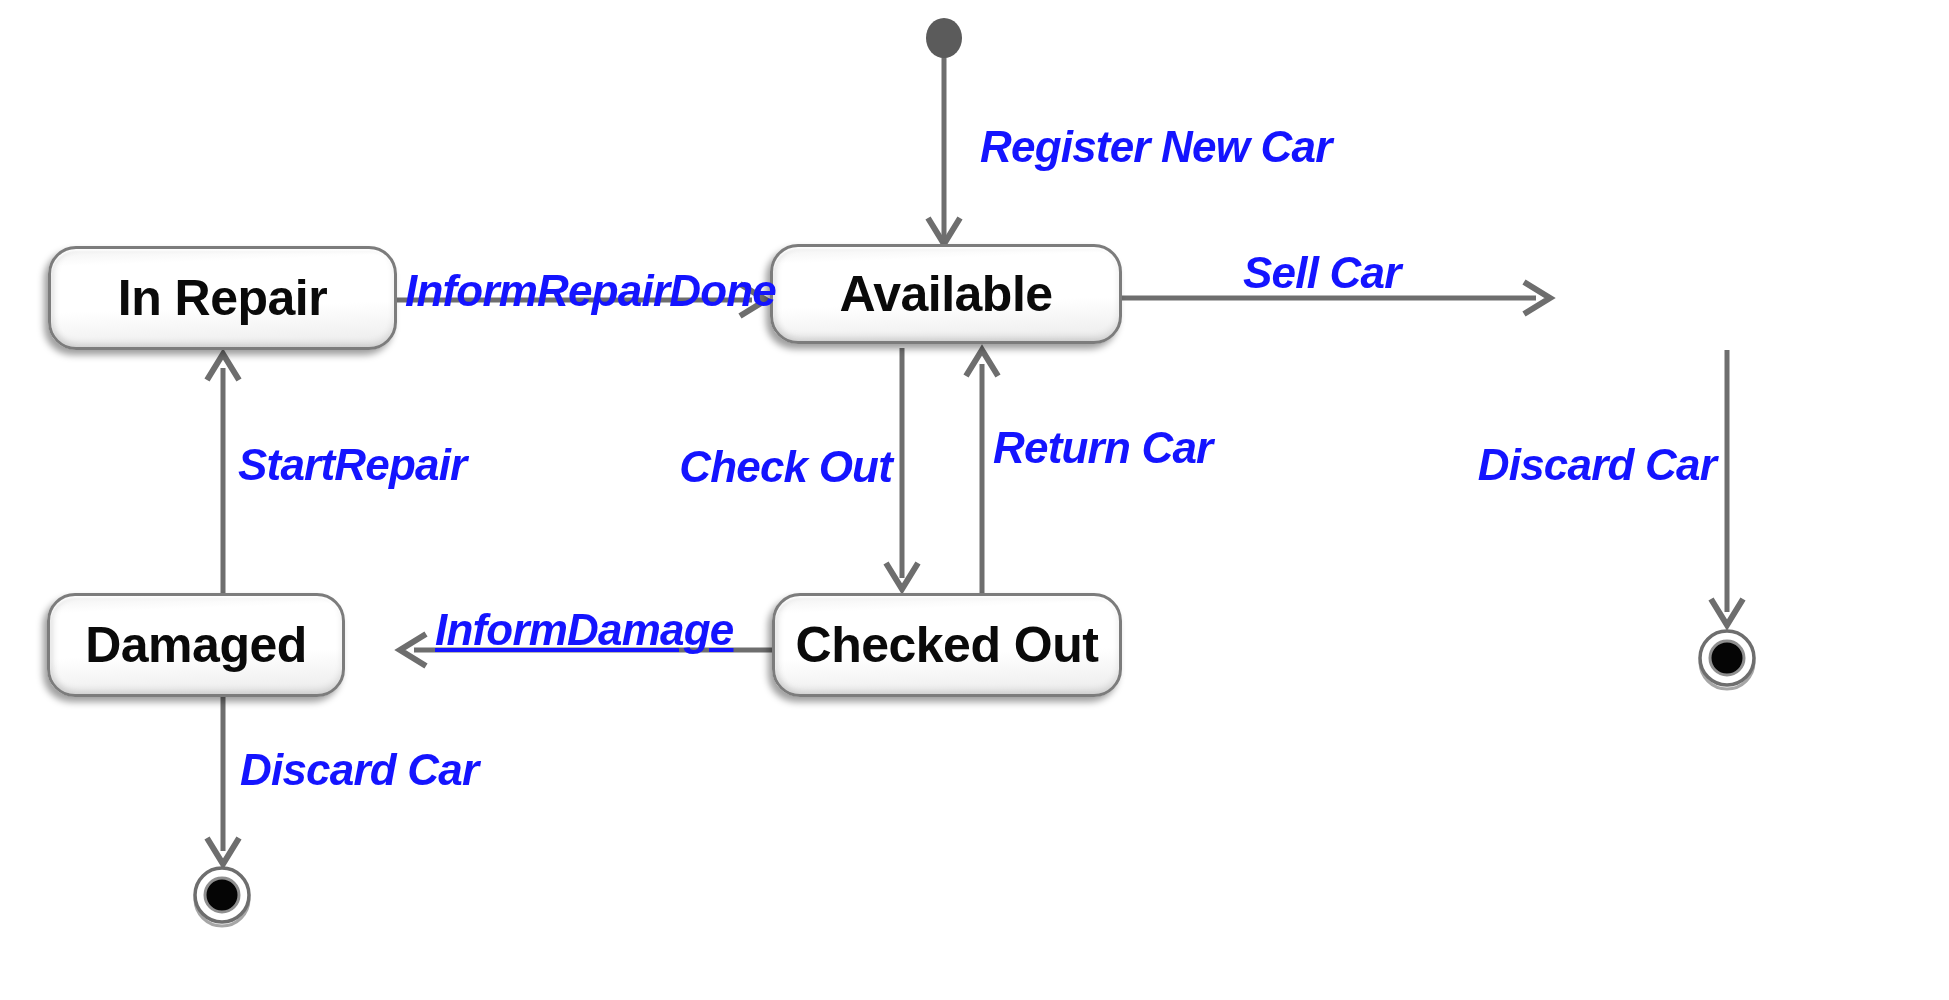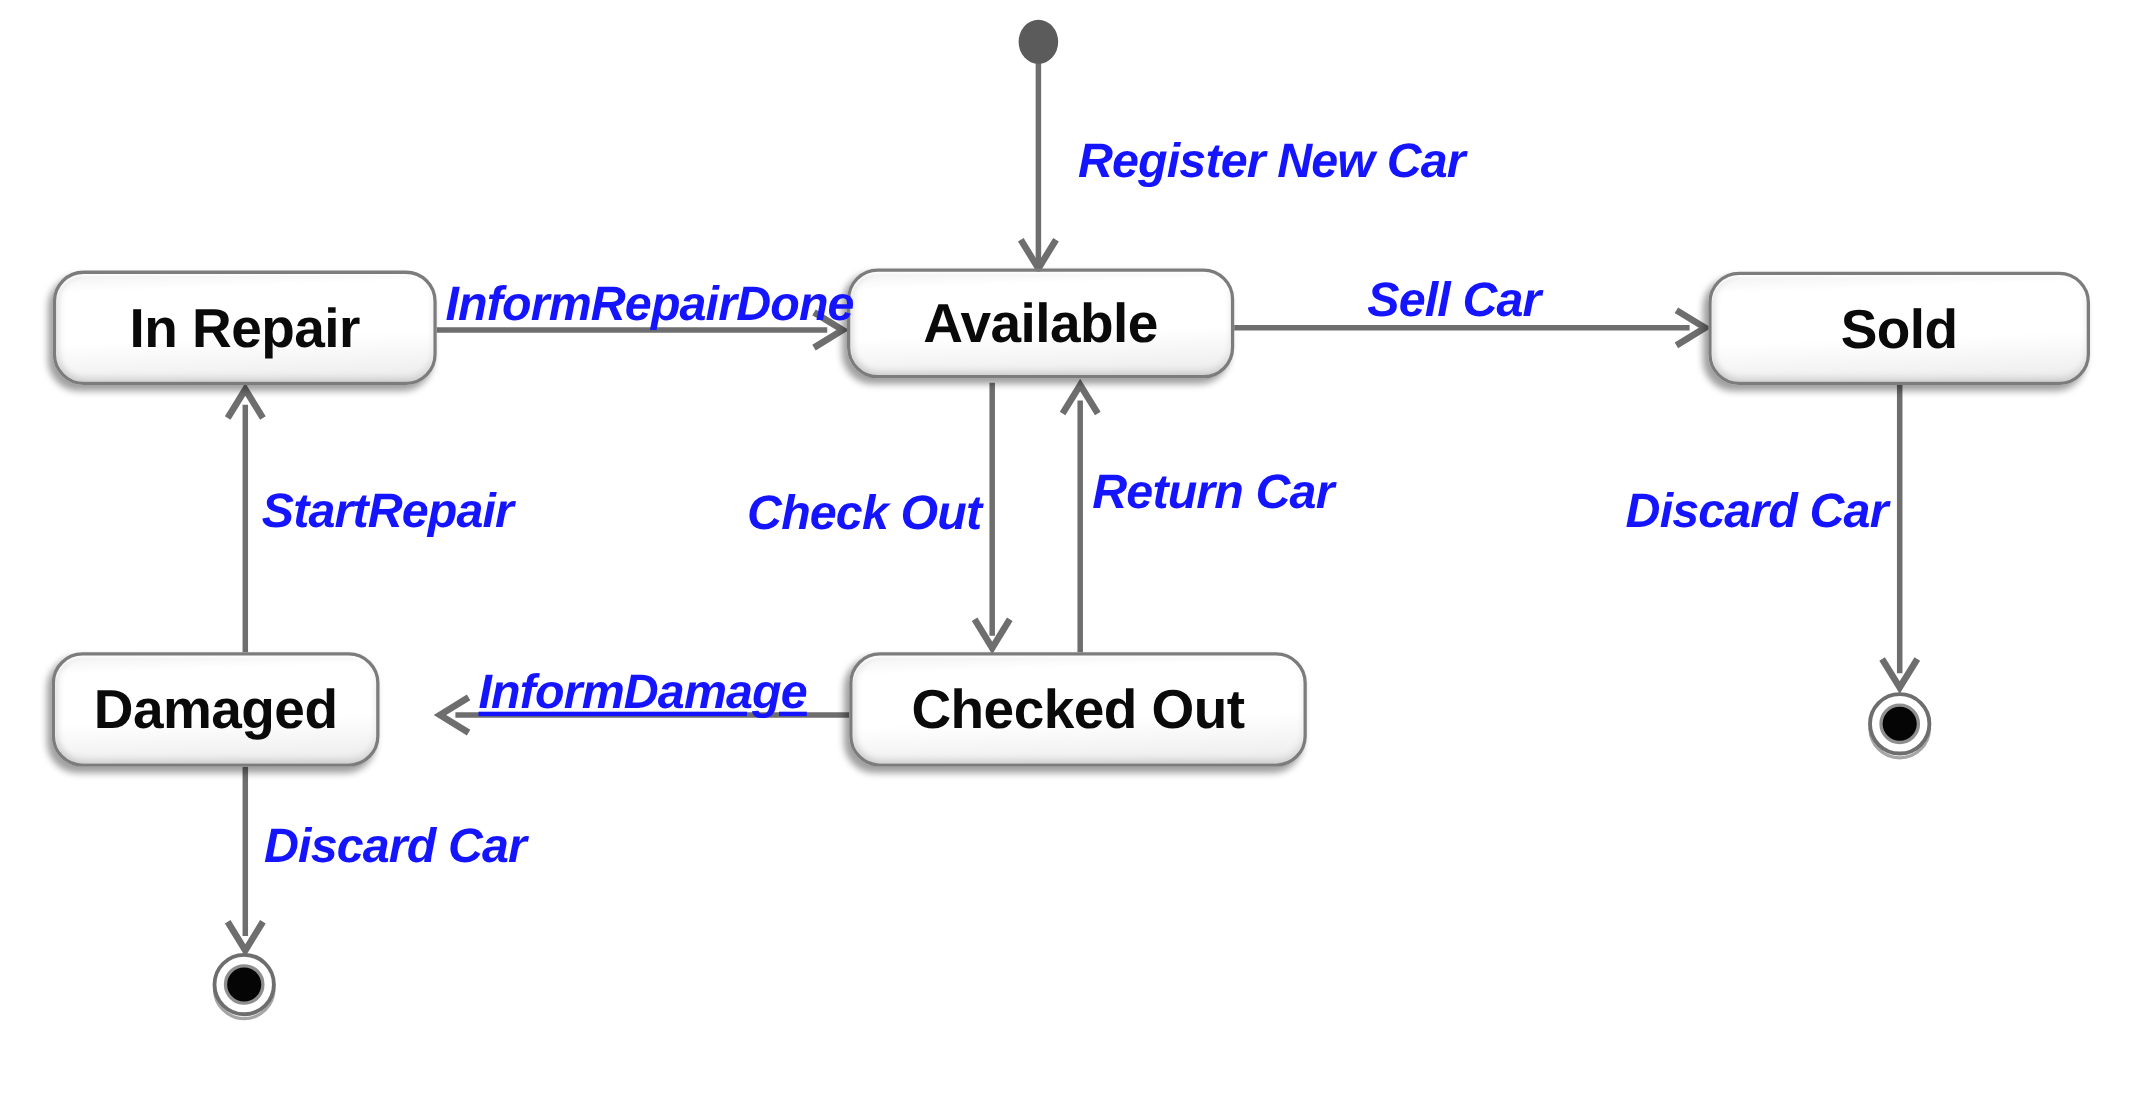--- a/index.html
+++ b/index.html
@@ -106,35 +106,32 @@
   </svg>
 
   <div class="state" style="left:48px; top:246px; width:349px; height:104px;">
     <span class="state-label">In Repair</span>
   </div>
 
   <div class="state" style="left:770px; top:244px; width:352px; height:100px;">
     <span class="state-label">Available</span>
   </div>
 
-  <div class="state" style="left:1553px; top:247px; width:347px; height:103px;">
-    <span class="state-label">Sold</span>
-  </div>
 
   <div class="state" style="left:47px; top:593px; width:298px; height:104px;">
     <span class="state-label">Damaged</span>
   </div>
 
-  <div class="state" style="left:772px; top:593px; width:416px; height:104px;">
+  <div class="state" style="left:772px; top:593px; width:350px; height:104px;">
     <span class="state-label">Checked Out</span>
   </div>
 
   <div class="tlabel" style="left:952px; top:125px;margin-left:28px;">Register New Car</div>
 
-  <div class="tlabel" style="left:405px; top:255px;">InformRepairDone</div>
+  <div class="tlabel" style="left:405px; top:269px;">InformRepairDone</div>
 
   <div class="tlabel" style="left:1243px; top:251px;">Sell Car</div>
 
   <div class="tlabel" style="left:238px; top:443px;font-style:italic;">StartRepair</div>
 
   <div class="tlabel" style="right:1057px; top:445px;">Check Out</div>
 
   <div class="tlabel" style="left:993px; top:426px;">Return Car</div>
 
   <div class="tlabel" style="right:233px; top:443px;">Discard Car</div>

